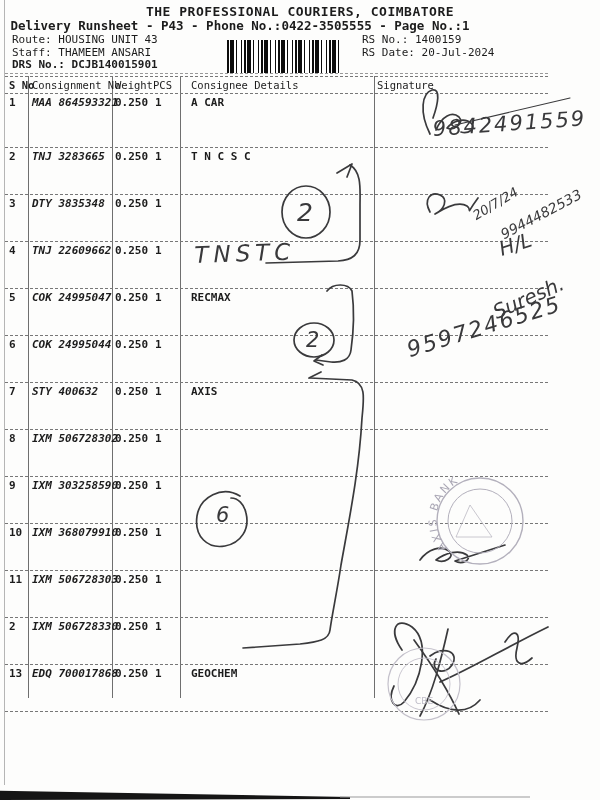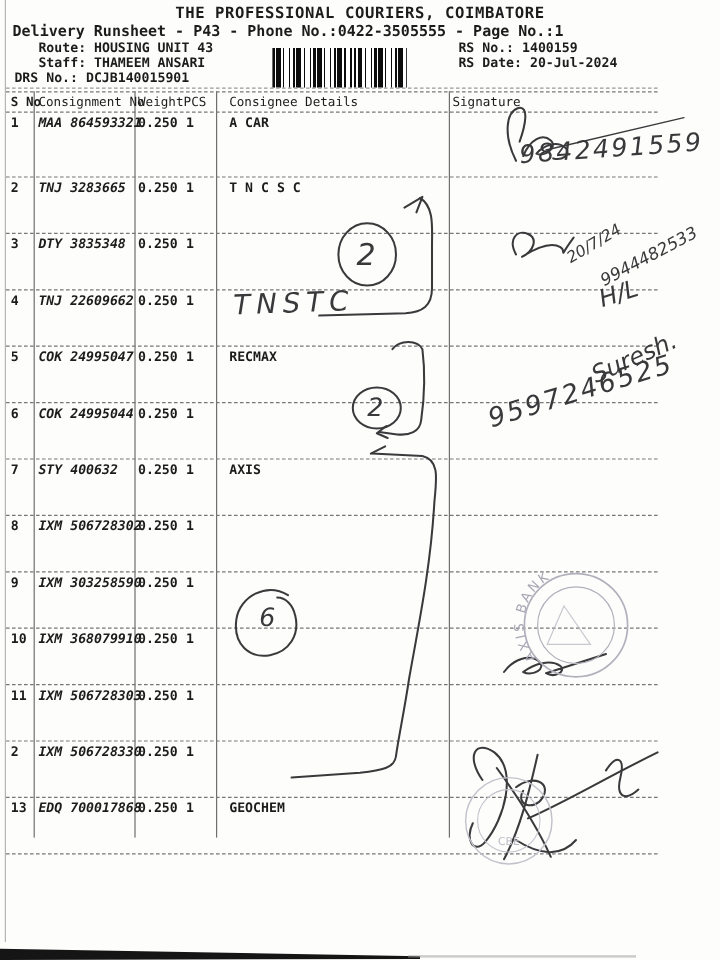--- a/index.html
+++ b/index.html
@@ -5,21 +5,21 @@
   html,body{margin:0;padding:0;background:#e8e8e8;}
   .page{
     position:relative;width:600px;height:800px;margin:0 auto;
     background:#fdfdfc;overflow:hidden;
     font-family:"DejaVu Sans Mono", monospace;color:#1c1c1c;
   }
   .abs{position:absolute;}
   
   .doc-title{left:0;top:4px;width:600px;text-align:center;font-size:13px;font-weight:700;letter-spacing:.5px;}
   .doc-subtitle{left:0;top:18px;width:480px;text-align:center;font-size:12.5px;font-weight:700;}
-  .meta-line{font-size:11px;font-weight:700;white-space:pre;margin-left:20px;}
+  .meta-line{font-size:11px;font-weight:400;white-space:pre;}
   .drs-line{font-size:11px;font-weight:700;white-space:pre;}
   .barcode{left:227px;top:40px;width:112px;height:33px;
     background:
       repeating-linear-gradient(90deg,#0c0c0c 0 2px,#fff 2px 3px,#0c0c0c 3px 7px,#fff 7px 9px,#0c0c0c 9px 10px,#fff 10px 14px,#0c0c0c 14px 15px,#fff 15px 17px);
   }
   .page-left-edge{left:4px;top:0;width:1px;height:785px;background:#b5b5b5;}
   
   .tbl{left:5px;top:76px;width:543px;height:622px;}
   .vline{position:absolute;top:0;height:100%;width:1px;background:#6f6f6f;}
   .t-head{position:relative;height:16px;border-top:1px dashed #777;border-bottom:1px dashed #777;font-size:10.5px;}

